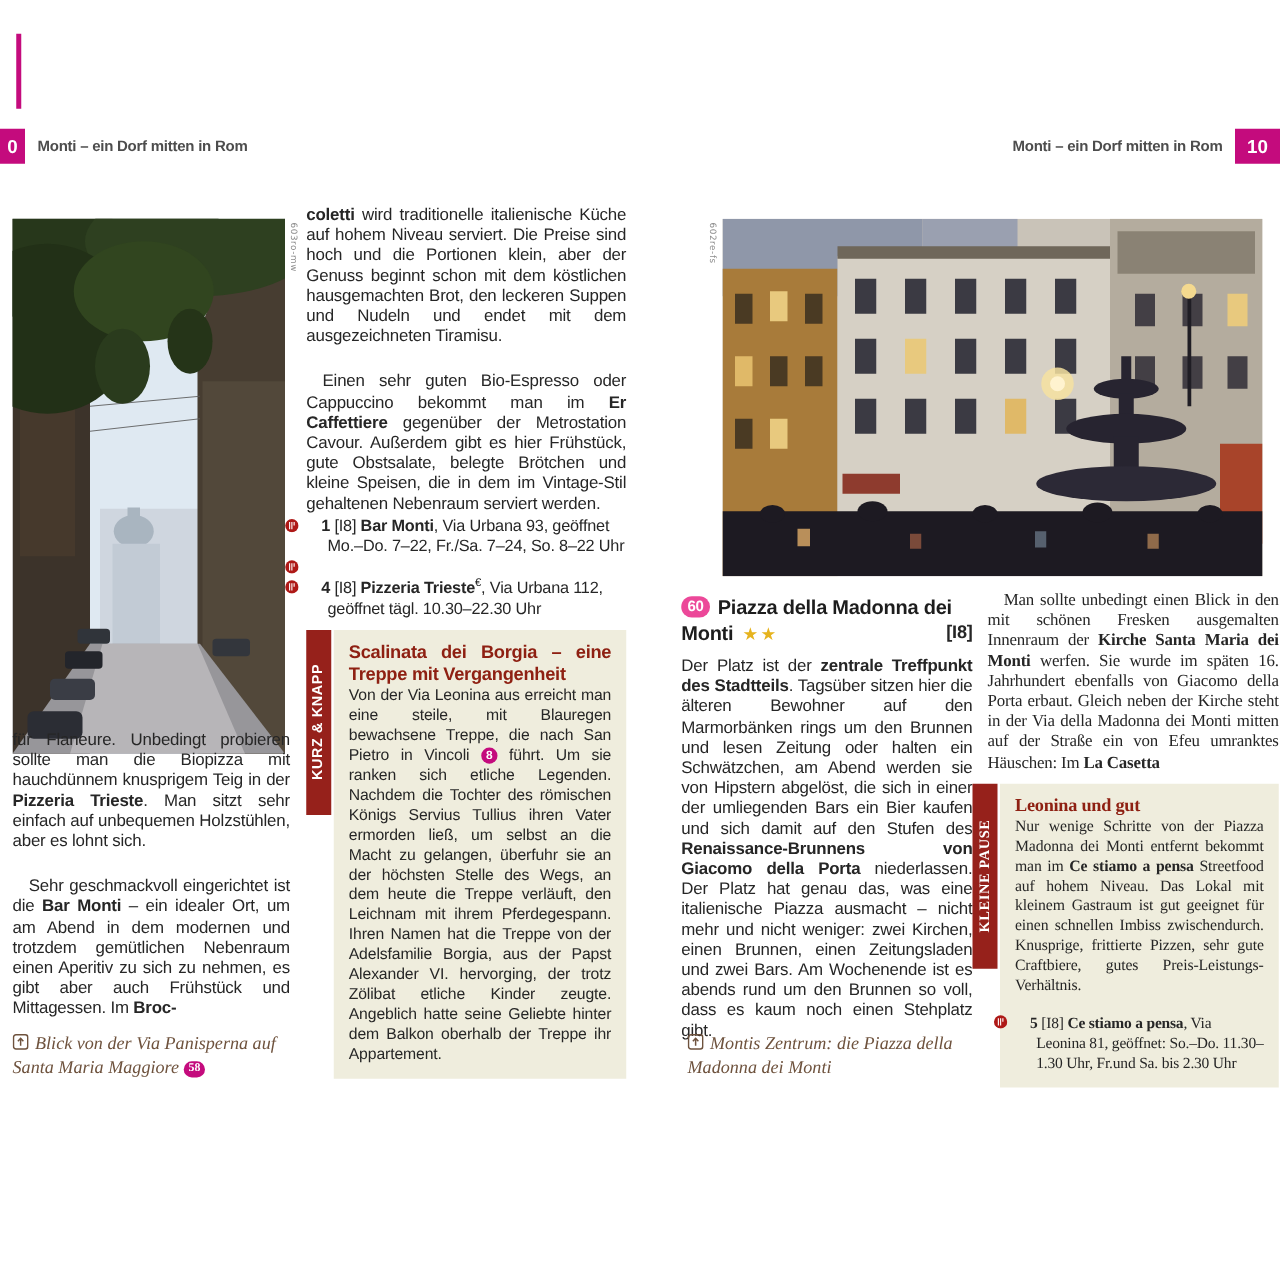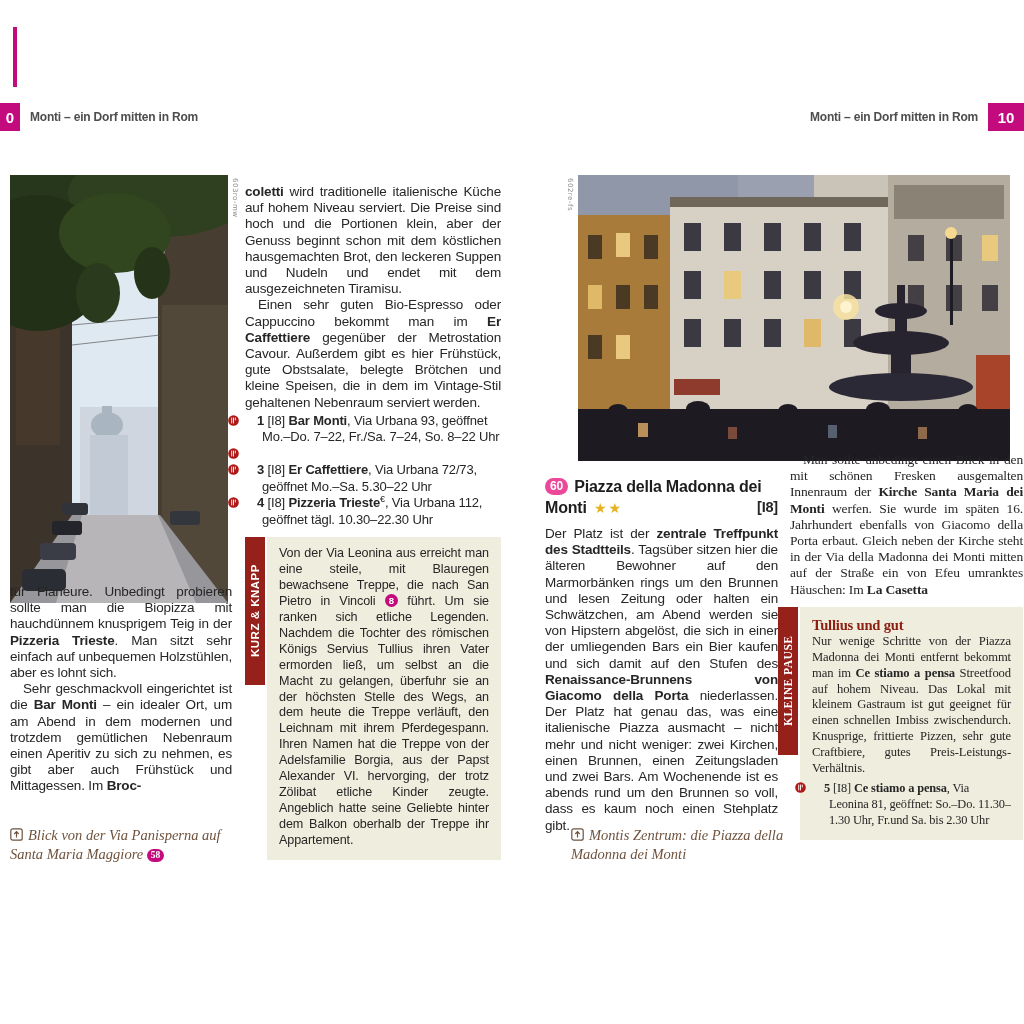--- a/index.html
+++ b/index.html
@@ -25,21 +25,21 @@
   .credit{
     font-size:7px;color:#8d8d8d;writing-mode:vertical-rl;letter-spacing:0.5px;
     font-family:"DejaVu Sans",sans-serif;
   }
   
   .bodycol{
     font-size:13.5px;line-height:16.2px;text-align:justify;
     letter-spacing:-0.15px;hyphens:auto;
   }
   .bodycol p{margin:0;}
-  .bodycol p.ind{text-indent:13px;}
+  .bodycol p.ind{text-indent:13px;margin-top:20px;}
   .b{font-weight:bold;}
   sup{font-size:9px;line-height:0;}
   
   .listing{
     font-size:13px;line-height:16.5px;letter-spacing:-0.15px;
     padding-left:17px;text-indent:-17px;text-align:left;margin:0;
   }
   .marker{display:inline-block;width:12px;height:11px;vertical-align:-1px;}
   .listings{margin-top:2px;}
   
@@ -74,21 +74,21 @@
     flex:1;background:#efeddd;padding:9px 12px 11px 12px;box-sizing:border-box;
   }
   .infobox-title{
     color:#8e2012;font-weight:bold;font-size:14.6px;line-height:18px;
     margin:0 0 4px 0;letter-spacing:-0.2px;
   }
   .infobox-body{
     font-size:12.6px;line-height:15.9px;text-align:justify;
     letter-spacing:-0.1px;hyphens:auto;margin:0;
   }
-  .infobox .listing{font-size:12.4px;line-height:15.9px;margin-top:4px;}
+  .infobox .listing{font-size:12.4px;line-height:15.9px;margin-top:14px;}
   
   .caption{
     font-family:"Liberation Serif","DejaVu Serif",serif;font-style:italic;
     font-size:14.5px;line-height:19px;color:#6e523d;letter-spacing:0;
   }
   .cap-icon{display:inline-block;vertical-align:-1px;margin-right:5px;}
 </style>
 </head>
 <body>
 
@@ -134,46 +134,43 @@
   <p><span>für Flaneure. Unbedingt probieren sollte man die Biopizza mit hauchdünnem knusprigem Teig in der </span><span class="b">Pizzeria Trieste</span><span>. Man sitzt sehr einfach auf unbequemen Holzstühlen, aber es lohnt sich.</span></p>
   <p class="ind"><span>Sehr geschmackvoll eingerichtet ist die </span><span class="b">Bar Monti</span><span> – ein idealer Ort, um am Abend in dem modernen und trotzdem gemütlichen Nebenraum einen Aperitiv zu sich zu nehmen, es gibt aber auch Frühstück und Mittagessen. Im </span><span class="b">Broc-</span></p>
 </div>
 <div class="abs caption" style="left:10px;top:826px;width:222px;">
   <svg class="cap-icon" width="13" height="13" viewBox="0 0 13 13">
     <rect x="0.8" y="0.8" width="11.4" height="11.4" rx="2" fill="none" stroke="#6e523d" stroke-width="1.2"></rect>
     <path d="M6.5 9.5 V4.2 M4.3 6 L6.5 3.6 L8.7 6" fill="none" stroke="#6e523d" stroke-width="1.2"></path>
   </svg><span><span>Blick von der Via Panisperna auf Santa Maria Maggiore </span><span class="badge">58</span></span>
 </div>
 
-<div class="abs bodycol" style="left:245px;top:184px;width:256px;">
+<div class="abs bodycol" style="left:245px;top:164px;width:256px;">
   <p><span class="b">coletti</span><span> wird traditionelle italienische Küche auf hohem Niveau serviert. Die Preise sind hoch und die Portionen klein, aber der Genuss beginnt schon mit dem köstlichen hausgemachten Brot, den leckeren Suppen und Nudeln und endet mit dem ausgezeichneten Tiramisu.</span></p>
   <p class="ind"><span>Einen sehr guten Bio-Espresso oder Cappuccino bekommt man im </span><span class="b">Er Caffettiere</span><span> gegenüber der Metrostation Cavour. Außerdem gibt es hier Frühstück, gute Obstsalate, belegte Brötchen und kleine Speisen, die in dem im Vintage-Stil gehaltenen Nebenraum serviert werden.</span></p>
 
   <div class="listings">
     <p class="listing"><span class="marker"><svg width="11" height="11" viewBox="0 0 11 11">
             <circle cx="5.5" cy="5.5" r="5.3" fill="#ae1917"></circle>
             <path d="M3.7 2.6v5.8 M5.5 2.6v5.8 M7.3 2.6v2.8" stroke="#fff" stroke-width="0.9" fill="none"></path>
           </svg></span><span><span class="b">1</span><span> [I8] </span><span class="b">Bar Monti</span><span>, Via Urbana 93, geöffnet Mo.–Do. 7–22, Fr./Sa. 7–24, So. 8–22 Uhr</span></span></p>
     <p class="listing"><span class="marker"><svg width="11" height="11" viewBox="0 0 11 11">
             <circle cx="5.5" cy="5.5" r="5.3" fill="#ae1917"></circle>
             <path d="M3.7 2.6v5.8 M5.5 2.6v5.8 M7.3 2.6v2.8" stroke="#fff" stroke-width="0.9" fill="none"></path>
           </svg></span></p>
     <p class="listing"><span class="marker"><svg width="11" height="11" viewBox="0 0 11 11">
             <circle cx="5.5" cy="5.5" r="5.3" fill="#ae1917"></circle>
             <path d="M3.7 2.6v5.8 M5.5 2.6v5.8 M7.3 2.6v2.8" stroke="#fff" stroke-width="0.9" fill="none"></path>
-          </svg></span><span><span class="b">3</span><span> [I8] </span><span class="b">Er Caffettiere</span><span>, Via Urbana 72/73, geöffnet Mo.–Sa. 5.30–22 Uhr</span></span></p>
-    <p class="listing"><span class="marker"><svg width="11" height="11" viewBox="0 0 11 11">
-            <circle cx="5.5" cy="5.5" r="5.3" fill="#ae1917"></circle>
-            <path d="M3.7 2.6v5.8 M5.5 2.6v5.8 M7.3 2.6v2.8" stroke="#fff" stroke-width="0.9" fill="none"></path>
           </svg></span><span><span class="b">4</span><span> [I8] </span><span class="b">Pizzeria Trieste</span><sup>€</sup><span>, Via Urbana 112, geöffnet tägl. 10.30–22.30 Uhr</span></span></p>
   </div>
 
   <div class="box-row" style="margin-left:0;">
     <div class="strip strip-kk">KURZ &amp; KNAPP</div>
     <div class="infobox" style="margin-left:2px;">
+      <p class="infobox-title">Scalinata dei Borgia – eine Treppe mit Vergangenheit</p>
       <p class="infobox-body"><span>Von der Via Leonina aus erreicht man eine steile, mit Blauregen bewachsene Treppe, die nach San Pietro in Vincoli </span><span class="badge">8</span><span> führt. Um sie ranken sich etliche Legenden. Nachdem die Tochter des römischen Königs Servius Tullius ihren Vater ermorden ließ, um selbst an die Macht zu gelangen, überfuhr sie an der höchsten Stelle des Wegs, an dem heute die Treppe verläuft, den Leichnam mit ihrem Pferdegespann. Ihren Namen hat die Treppe von der Adelsfamilie Borgia, aus der Papst Alexander VI. hervorging, der trotz Zölibat etliche Kinder zeugte. Angeblich hatte seine Geliebte hinter dem Balkon oberhalb der Treppe ihr Appartement.</span></p>
     </div>
   </div>
 </div>
 
 <svg class="abs photo" style="left:578px;top:175px;" width="432" height="286" viewBox="0 0 432 286" preserveAspectRatio="none">
   <rect width="432" height="286" fill="#c9c3b8"></rect>
   <rect x="0" y="0" width="160" height="62" fill="#8f97a9"></rect>
   <polygon points="160,0 236,0 236,38 160,56" fill="#9aa0b0"></polygon>
   <rect x="0" y="40" width="92" height="246" fill="#a87b3a"></rect>
@@ -239,34 +236,34 @@
   <div class="poi-heading">
     <span class="badge-lg">60</span>
     <span>Piazza della Madonna dei Monti</span>
     <span class="stars">★★</span>
     <span class="poi-ref">[I8]</span>
   </div>
   <div class="bodycol" style="margin-top:7px;">
     <p><span>Der Platz ist der </span><span class="b">zentrale Treffpunkt des Stadtteils</span><span>. Tagsüber sitzen hier die älteren Bewohner auf den Marmorbänken rings um den Brunnen und lesen Zeitung oder halten ein Schwätzchen, am Abend werden sie von Hipstern abgelöst, die sich in einer der umliegenden Bars ein Bier kaufen und sich damit auf den Stufen des </span><span class="b">Renaissance-Brunnens von Giacomo della Porta</span><span> niederlassen. Der Platz hat genau das, was eine italienische Piazza ausmacht – nicht mehr und nicht weniger: zwei Kirchen, einen Brunnen, einen Zeitungsladen und zwei Bars. Am Wochenende ist es abends rund um den Brunnen so voll, dass es kaum noch einen Stehplatz gibt.</span></p>
   </div>
 </div>
-<div class="abs caption" style="left:571px;top:826px;width:233px;">
+<div class="abs caption" style="left:550px;top:826px;width:233px;">
   <svg class="cap-icon" width="13" height="13" viewBox="0 0 13 13">
     <rect x="0.8" y="0.8" width="11.4" height="11.4" rx="2" fill="none" stroke="#6e523d" stroke-width="1.2"></rect>
     <path d="M6.5 9.5 V4.2 M4.3 6 L6.5 3.6 L8.7 6" fill="none" stroke="#6e523d" stroke-width="1.2"></path>
   </svg><span><span>Montis Zentrum: die Piazza della Madonna dei Monti</span></span>
 </div>
 
 <div class="abs bodycol" style="left:790px;top:452px;width:233px;font-family:Liberation Serif, serif;">
   <p class="ind"><span>Man sollte unbedingt einen Blick in den mit schönen Fresken ausgemalten Innenraum der </span><span class="b">Kirche Santa Maria dei Monti</span><span> werfen. Sie wurde im späten 16. Jahrhundert ebenfalls von Giacomo della Porta erbaut. Gleich neben der Kirche steht in der Via della Madonna dei Monti mitten auf der Straße ein von Efeu umranktes Häuschen: Im </span><span class="b">La Casetta</span></p>
 
   <div class="box-row" style="margin-left:-12px;">
     <div class="strip strip-kp">KLEINE PAUSE</div>
     <div class="infobox" style="margin-left:2px;">
-      <p class="infobox-title">Tullius und gut</p>
+      <p class="infobox-title">Leonina und gut</p>
       <p class="infobox-body"><span>Nur wenige Schritte von der Piazza Madonna dei Monti entfernt bekommt man im </span><span class="b">Ce stiamo a pensa</span><span> Streetfood auf hohem Niveau. Das Lokal mit kleinem Gastraum ist gut geeignet für einen schnellen Imbiss zwischendurch. Knusprige, frittierte Pizzen, sehr gute Craftbiere, gutes Preis-Leistungs-Verhältnis.</span></p>
       <p class="listing"><span class="marker"><svg width="11" height="11" viewBox="0 0 11 11">
               <circle cx="5.5" cy="5.5" r="5.3" fill="#ae1917"></circle>
               <path d="M3.7 2.6v5.8 M5.5 2.6v5.8 M7.3 2.6v2.8" stroke="#fff" stroke-width="0.9" fill="none"></path>
             </svg></span><span><span class="b">5</span><span> [I8] </span><span class="b">Ce stiamo a pensa</span><span>, Via Leonina 81, geöffnet: So.–Do. 11.30–1.30 Uhr, Fr.und Sa. bis 2.30 Uhr</span></span></p>
     </div>
   </div>
 </div>
 
 </body></html>

